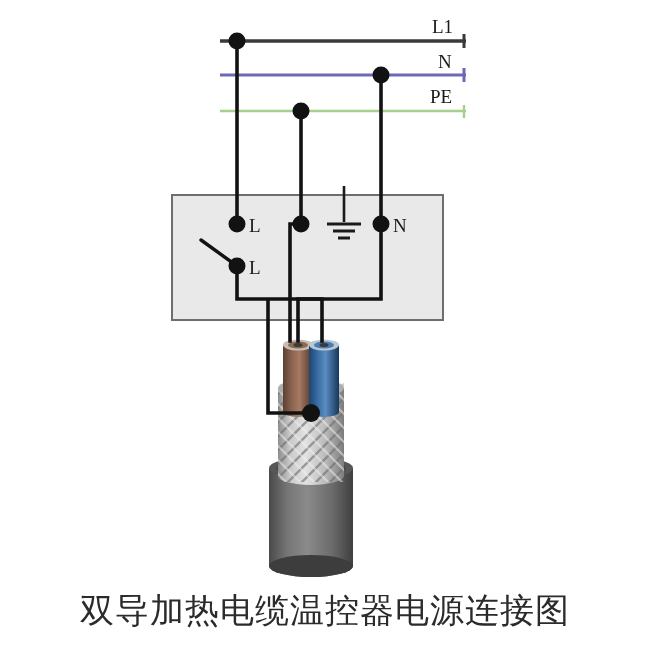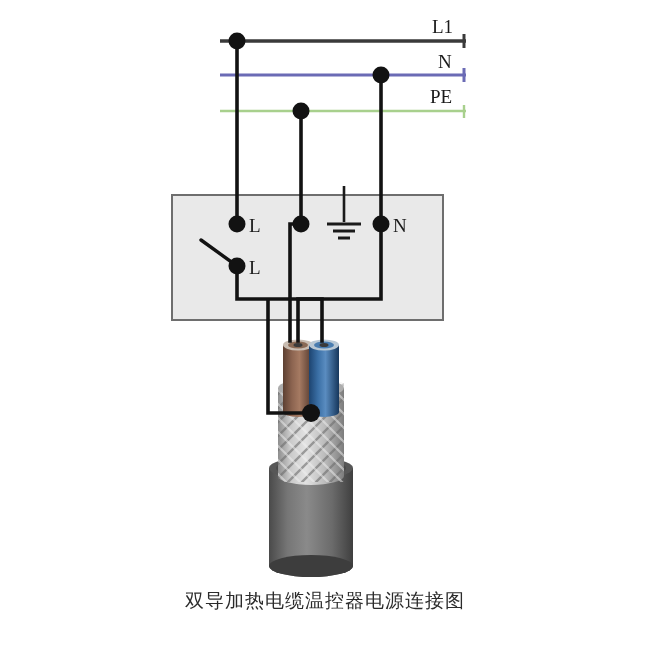--- a/index.html
+++ b/index.html
@@ -37,21 +37,21 @@
     font-size: 19px;
     fill: #1a1a1a;
   }
   .caption-text {
     position: absolute;
     left: 0;
     top: 588px;
     width: 650px;
     text-align: center;
     font-family: "DejaVu Sans", "Liberation Sans", sans-serif;
-    font-size: 19px;
+    font-size: 34px;
     color: #2b2b2b;
     letter-spacing: 1px;
     white-space: nowrap;
   }
 </style>
 </head>
 <body>
 
 <div id="diagram-root">
 

